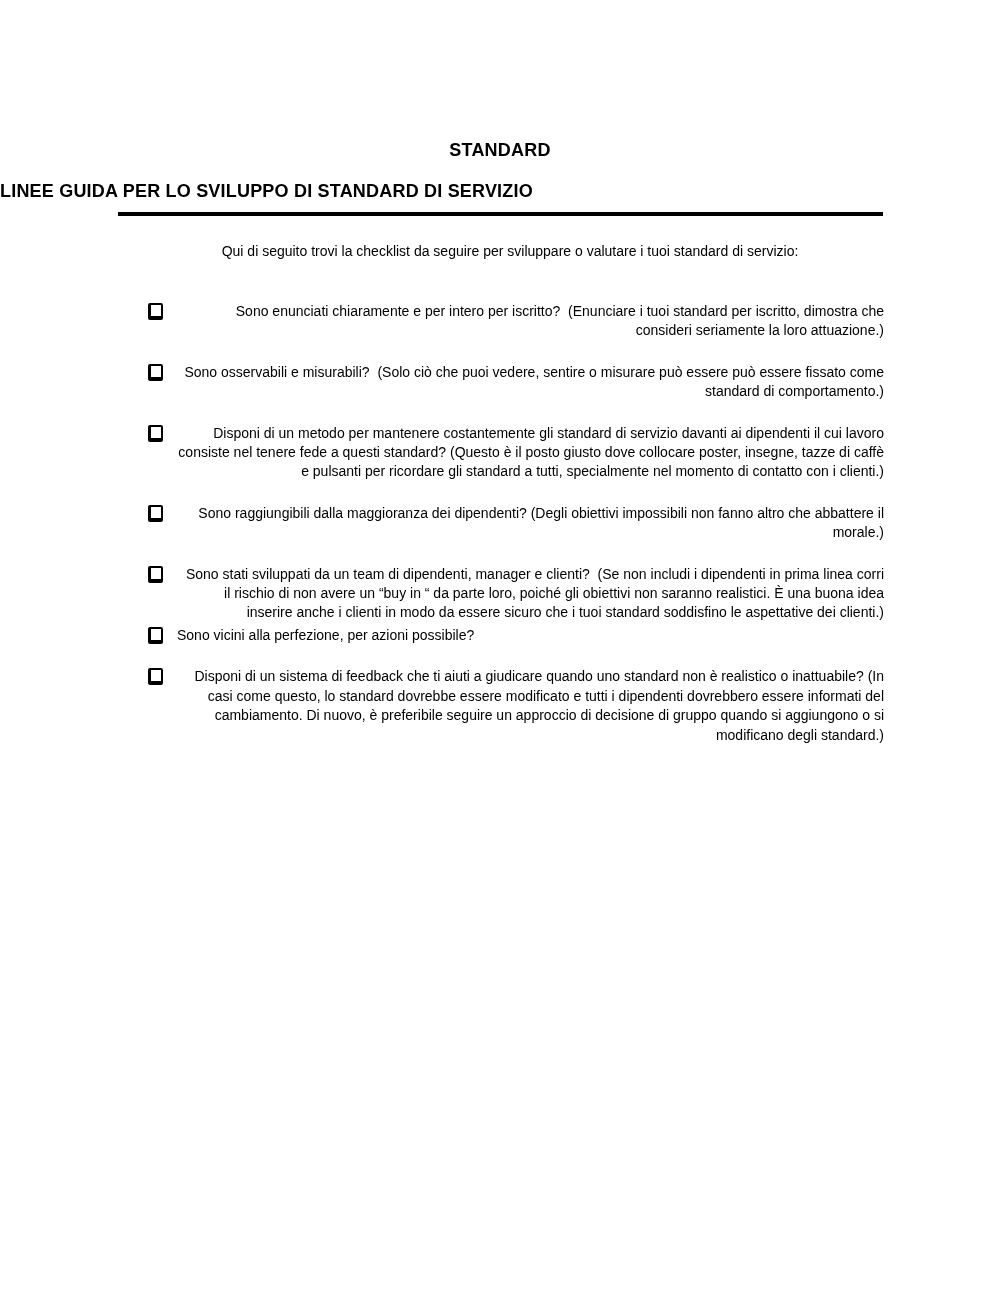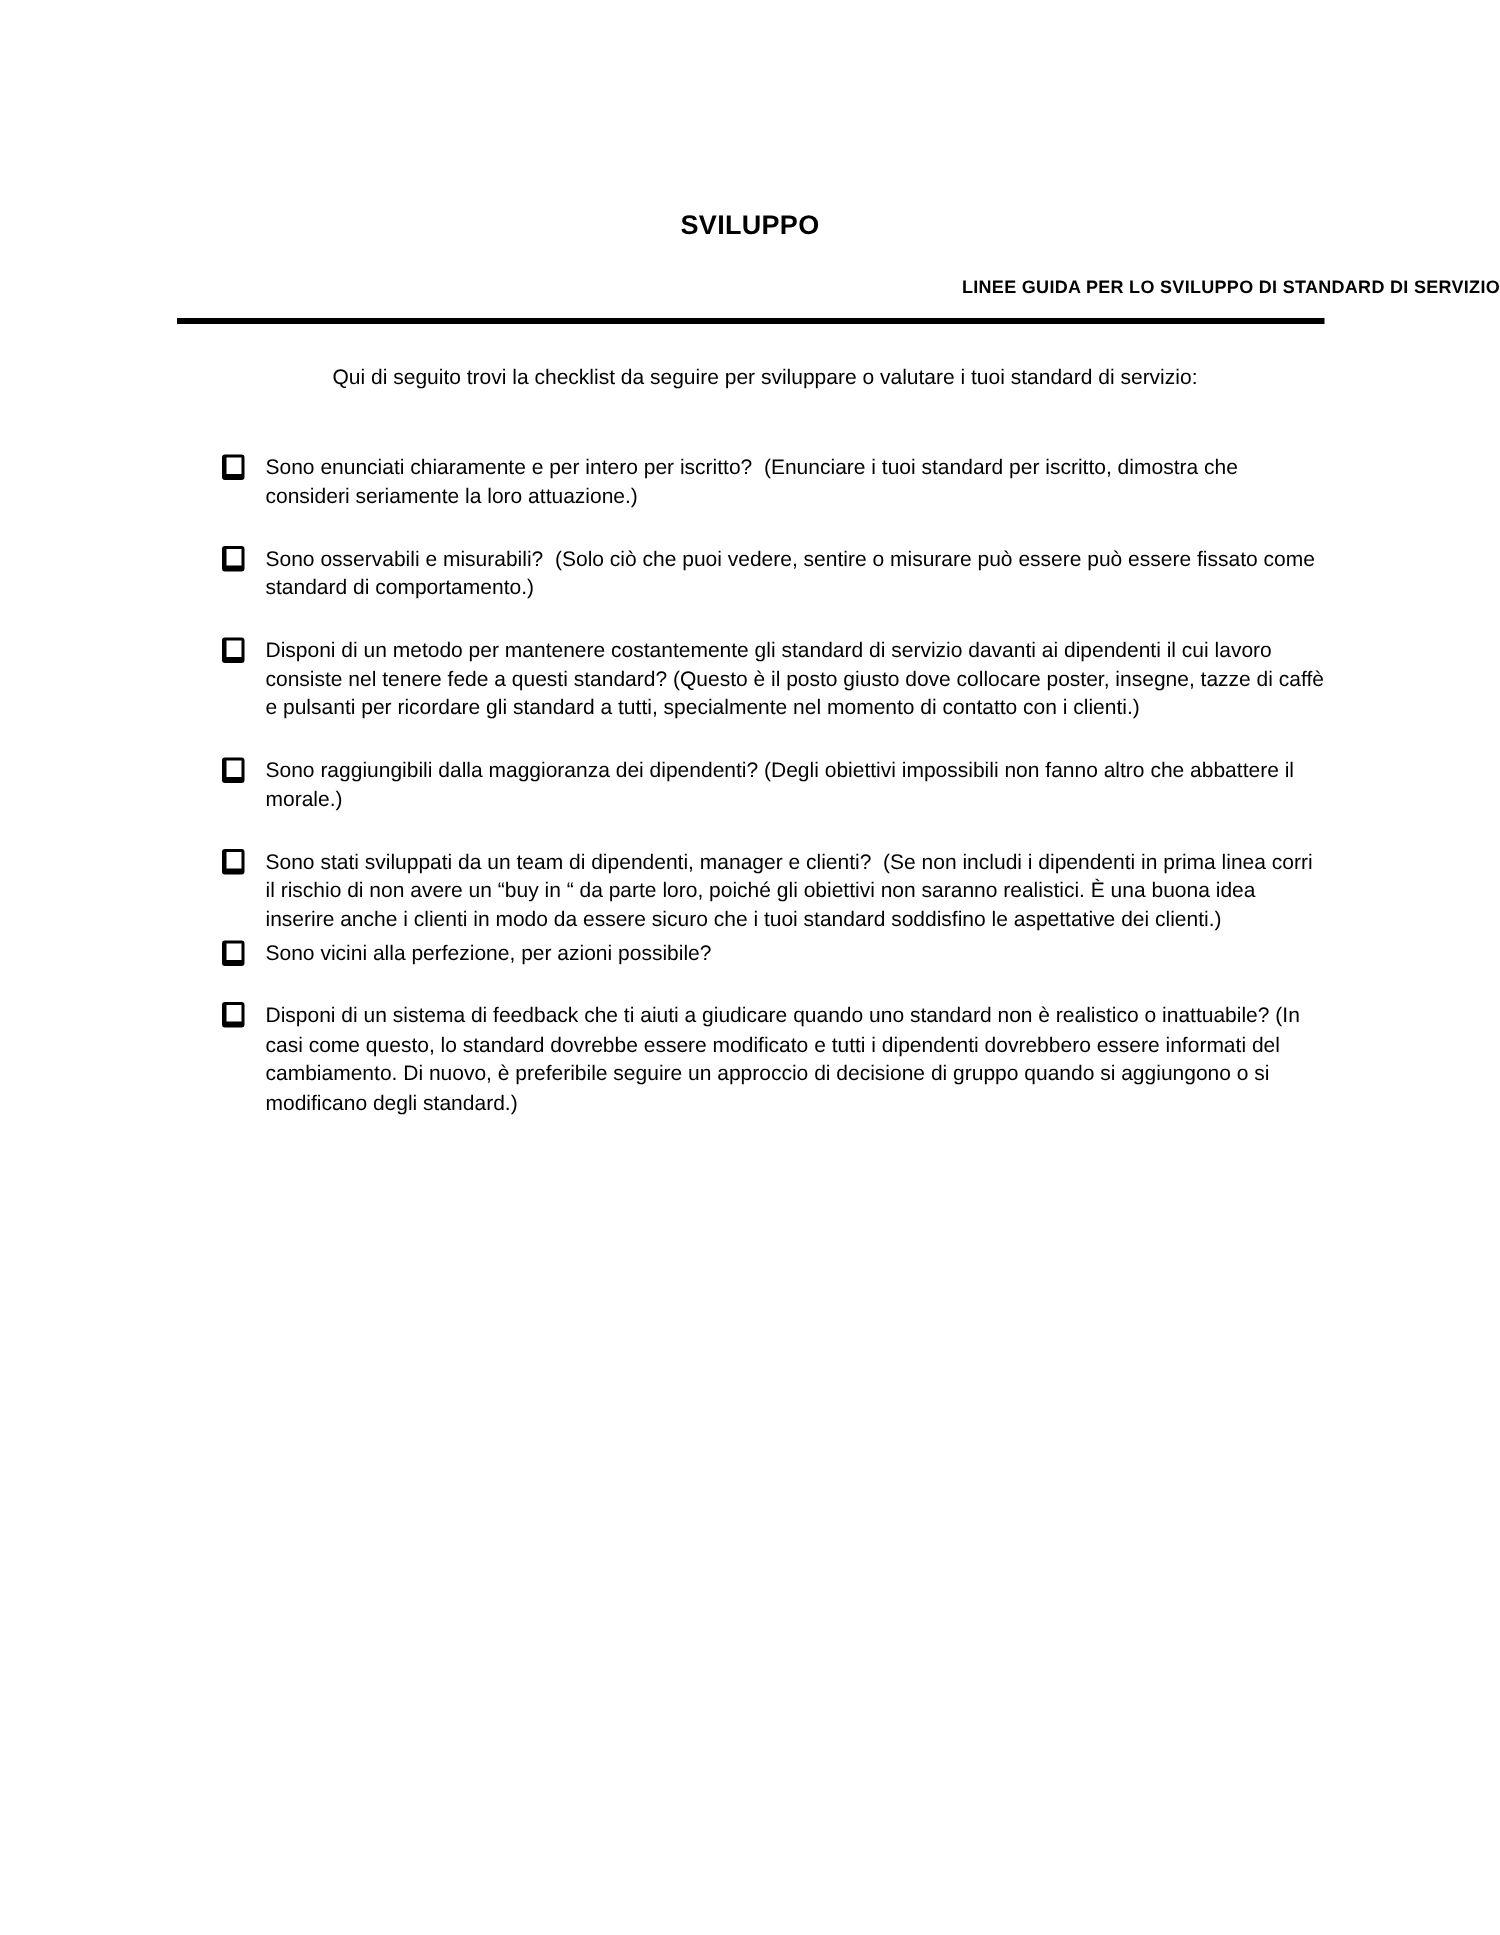--- a/index.html
+++ b/index.html
@@ -22,22 +22,22 @@
     font-size: 18px;
     font-weight: bold;
     line-height: 20px;
     letter-spacing: 0.2px;
   }
   .doc-subtitle {
     position: absolute;
     top: 181px;
     left: 0;
     width: 1000px;
-    text-align: right;
-    font-size: 12px;
+    text-align: left;
+    font-size: 18px;
     font-weight: bold;
     line-height: 20px;
     letter-spacing: 0.2px;
   }
   .title-rule {
     position: absolute;
     top: 212px;
     left: 118px;
     width: 765px;
     height: 4px;
@@ -56,20 +56,21 @@
   .checklist {
     position: absolute;
     top: 302px;
     left: 148px;
     width: 736px;
   }
   .item {
     display: flex;
     align-items: flex-start;
     margin-bottom: 22px;
+    text-align: right;
   }
   
   .item:nth-child(5), .item:nth-child(8) {
     margin-bottom: 3px;
   }
   .checkbox {
     flex: 0 0 auto;
     width: 15px;
     height: 17px;
     margin-top: 1px;
@@ -82,21 +83,21 @@
   }
   .item-text {
     font-size: 14px;
     line-height: 19.4px;
     white-space: pre-wrap;
   }
 </style>
 </head>
 <body>
 
-<div class="doc-title">SVILUPPO</div>
+<div class="doc-title">STANDARD</div>
 
 <div class="doc-subtitle">LINEE GUIDA PER LO SVILUPPO DI STANDARD DI SERVIZIO</div>
 
 <div class="title-rule"></div>
 
 <div class="intro">Qui di seguito trovi la checklist da seguire per sviluppare o valutare i tuoi standard di servizio:</div>
 
 <div class="checklist">
   <div class="item">
     <span class="checkbox"></span>

